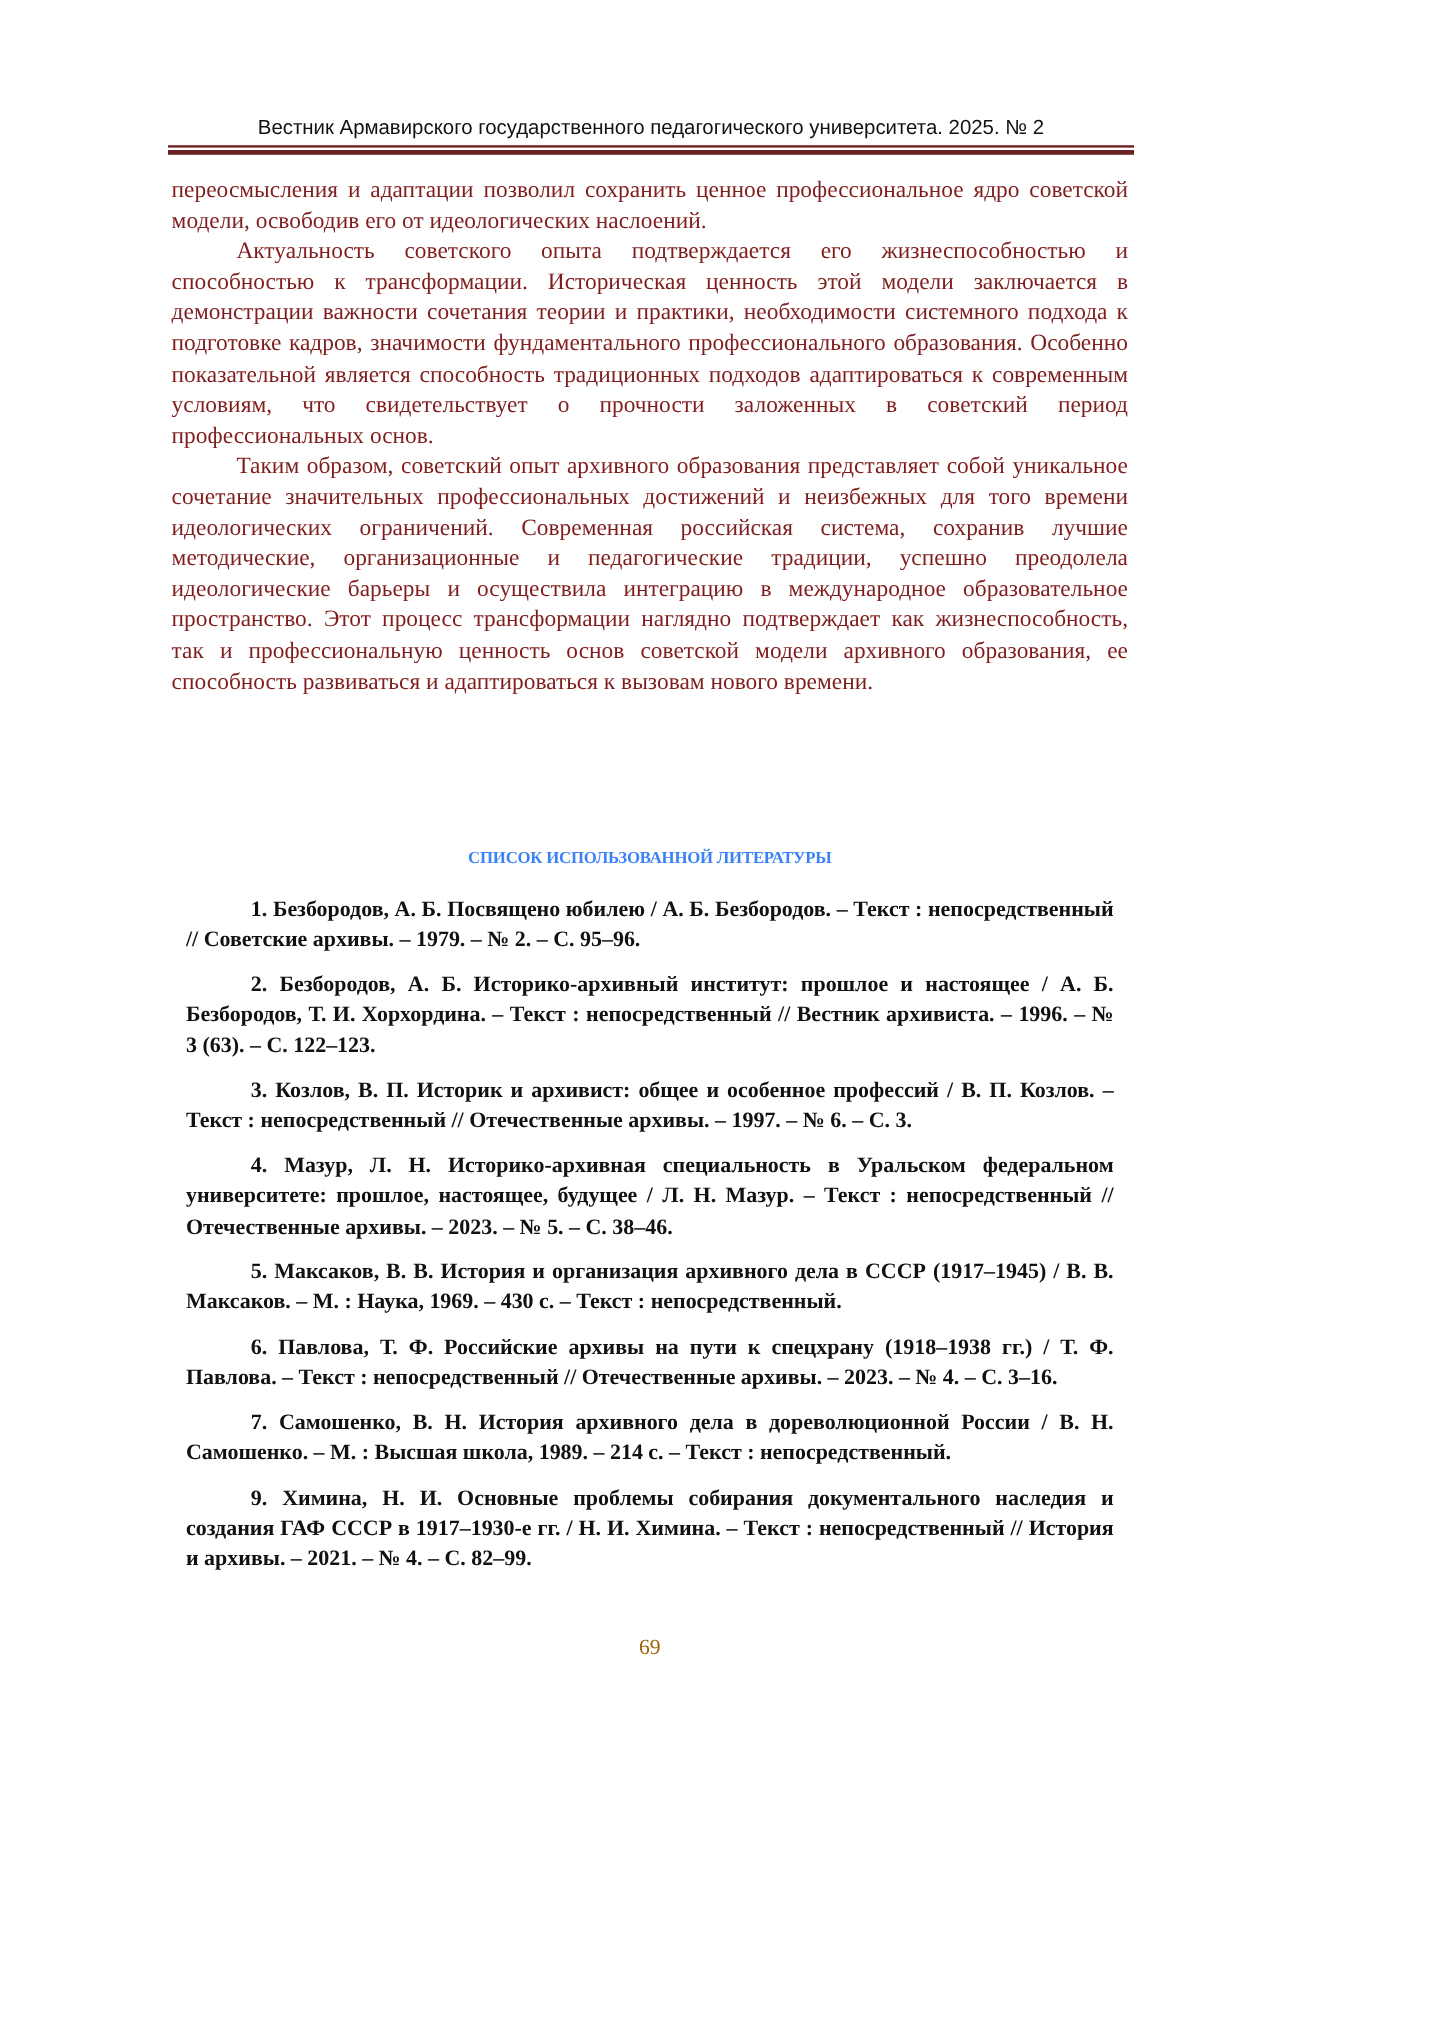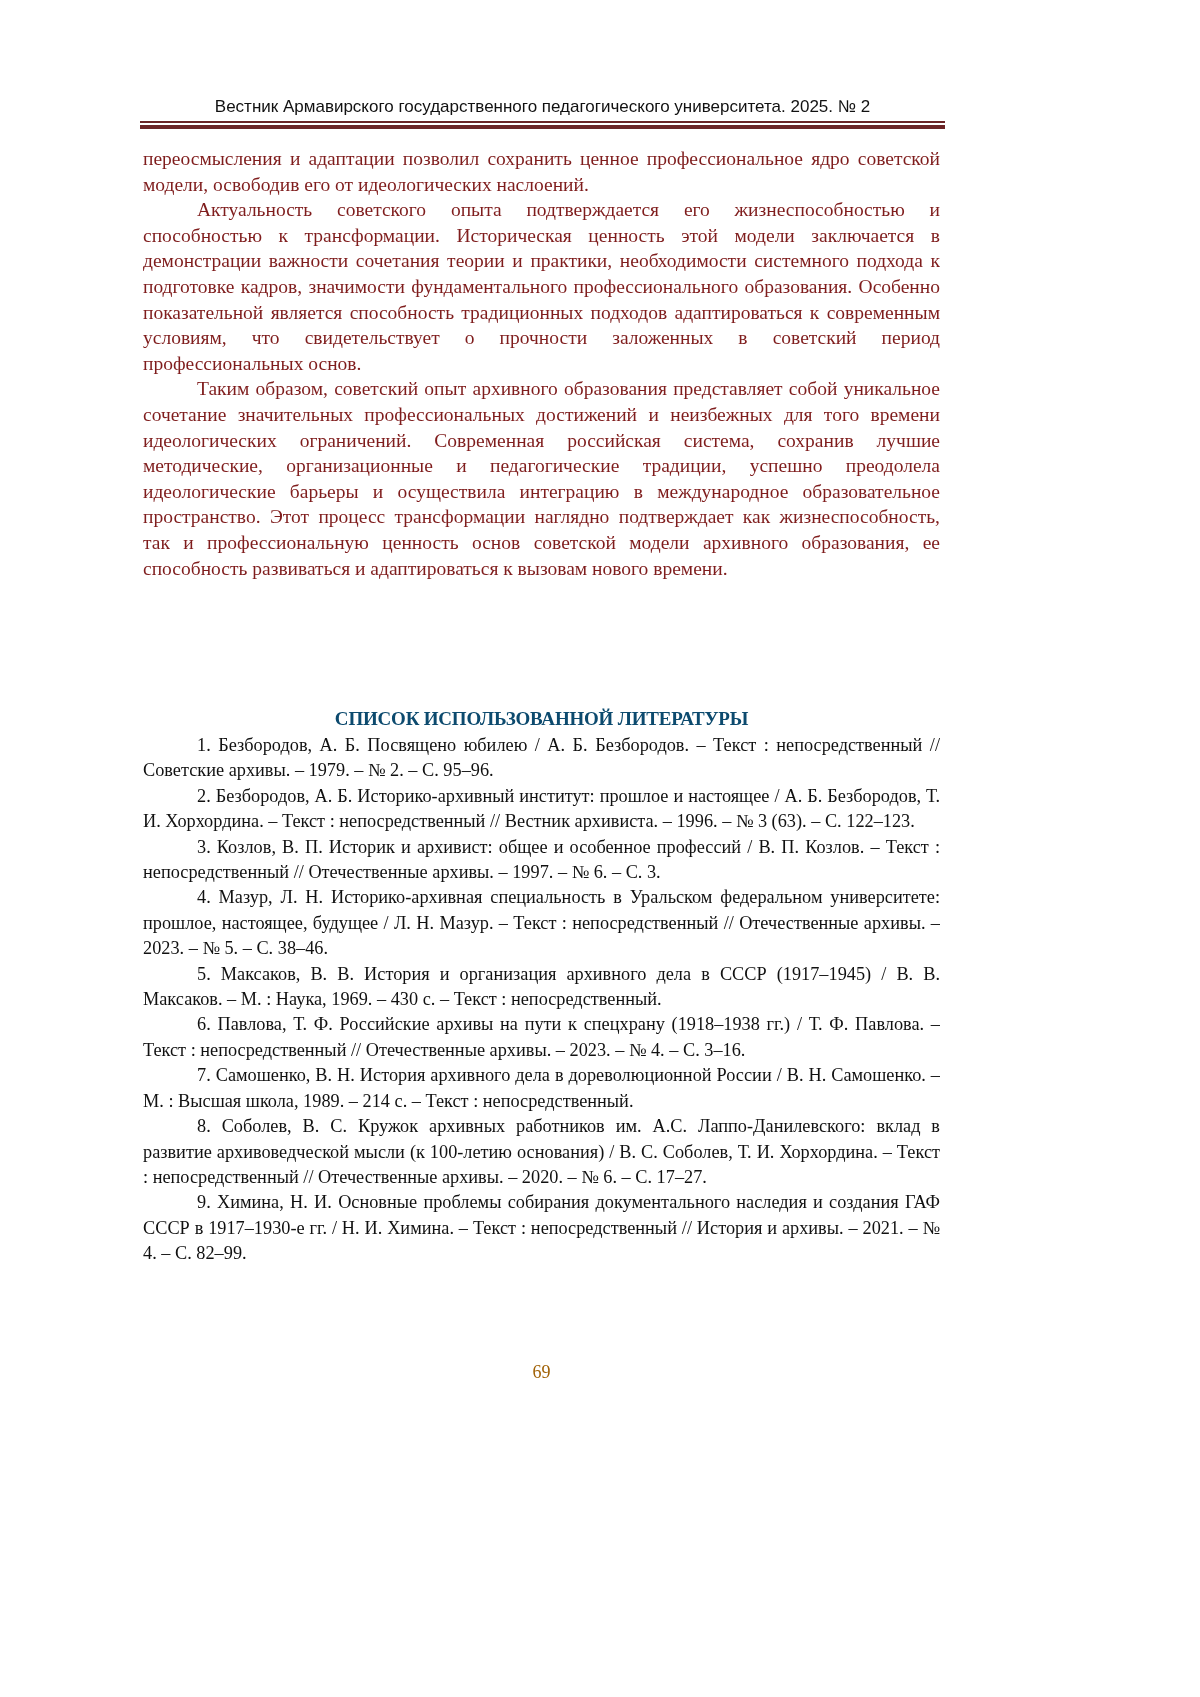--- a/index.html
+++ b/index.html
@@ -13,28 +13,28 @@
   .rule-thin { position: absolute; left: 140px; top: 121px; width: 805px; height: 2px; background: #6b2426; }
   .rule-thick { position: absolute; left: 140px; top: 125px; width: 805px; height: 4px; background: #6b2426; }
   .body-text {
     position: absolute; left: 143px; top: 146px; width: 797px;
     font-family: "Liberation Serif", serif; font-size: 19.5px; line-height: 25.6px; color: #7f1d1d;
   }
   .body-text p { margin: 0; text-align: justify; }
   .body-text p.indent { text-indent: 54px; }
   .refs-title {
     position: absolute; left: 143px; top: 708px; width: 797px;
-    font-family: "Liberation Serif", serif; font-size: 19px; font-weight: bold;
-    text-align: center; color: #0c4a6e; letter-spacing: -0.2px;
+    font-family: "Liberation Serif", serif; font-size: 14px; font-weight: bold;
+    text-align: center; color: #3b82f6; letter-spacing: -0.2px;
   }
   .refs {
     position: absolute; left: 143px; top: 733px; width: 797px;
     font-family: "Liberation Serif", serif; font-size: 18.3px; line-height: 25.4px; color: #111;
   }
-  .refs p { margin: 0; text-align: justify; text-indent: 54px; }
+  .refs p { margin: 12px; text-align: justify; text-indent: 54px; font-weight: bold; }
   .page-number {
     position: absolute; left: 143px; top: 1362px; width: 797px; text-align: center;
     font-family: "Liberation Serif", serif; font-size: 18px; color: #a16207;
   }
 </style>
 </head>
 <body>
 
 <div class="page">
 
@@ -51,19 +51,18 @@
   <div class="refs-title">СПИСОК ИСПОЛЬЗОВАННОЙ ЛИТЕРАТУРЫ</div>
 
   <div class="refs">
     <p>1. Безбородов, А. Б. Посвящено юбилею / А. Б. Безбородов. – Текст : непосредственный // Советские архивы. – 1979. – № 2. – С. 95–96.</p>
     <p>2. Безбородов, А. Б. Историко-архивный институт: прошлое и настоящее / А. Б. Безбородов, Т. И. Хорхордина. – Текст : непосредственный // Вестник архивиста. – 1996. – № 3 (63). – С. 122–123.</p>
     <p>3. Козлов, В. П. Историк и архивист: общее и особенное профессий / В. П. Козлов. – Текст : непосредственный // Отечественные архивы. – 1997. – № 6. – С. 3.</p>
     <p>4. Мазур, Л. Н. Историко-архивная специальность в Уральском федеральном университете: прошлое, настоящее, будущее / Л. Н. Мазур. – Текст : непосредственный // Отечественные архивы. – 2023. – № 5. – С. 38–46.</p>
     <p>5. Максаков, В. В. История и организация архивного дела в СССР (1917–1945) / В. В. Максаков. – М. : Наука, 1969. – 430 с. – Текст : непосредственный.</p>
     <p>6. Павлова, Т. Ф. Российские архивы на пути к спецхрану (1918–1938 гг.) / Т. Ф. Павлова. – Текст : непосредственный // Отечественные архивы. – 2023. – № 4. – С. 3–16.</p>
     <p>7. Самошенко, В. Н. История архивного дела в дореволюционной России / В. Н. Самошенко. – М. : Высшая школа, 1989. – 214 с. – Текст : непосредственный.</p>
-    <p>8. Соболев, В. С. Кружок архивных работников им. А.С. Лаппо-Данилевского: вклад в развитие архивоведческой мысли (к 100-летию основания) / В. С. Соболев, Т. И. Хорхордина. – Текст : непосредственный // Отечественные архивы. – 2020. – № 6. – С. 17–27.</p>
     <p>9. Химина, Н. И. Основные проблемы собирания документального наследия и создания ГАФ СССР в 1917–1930-е гг. / Н. И. Химина. – Текст : непосредственный // История и архивы. – 2021. – № 4. – С. 82–99.</p>
   </div>
 
   <div class="page-number">69</div>
 
 </div>
 
 </body></html>

